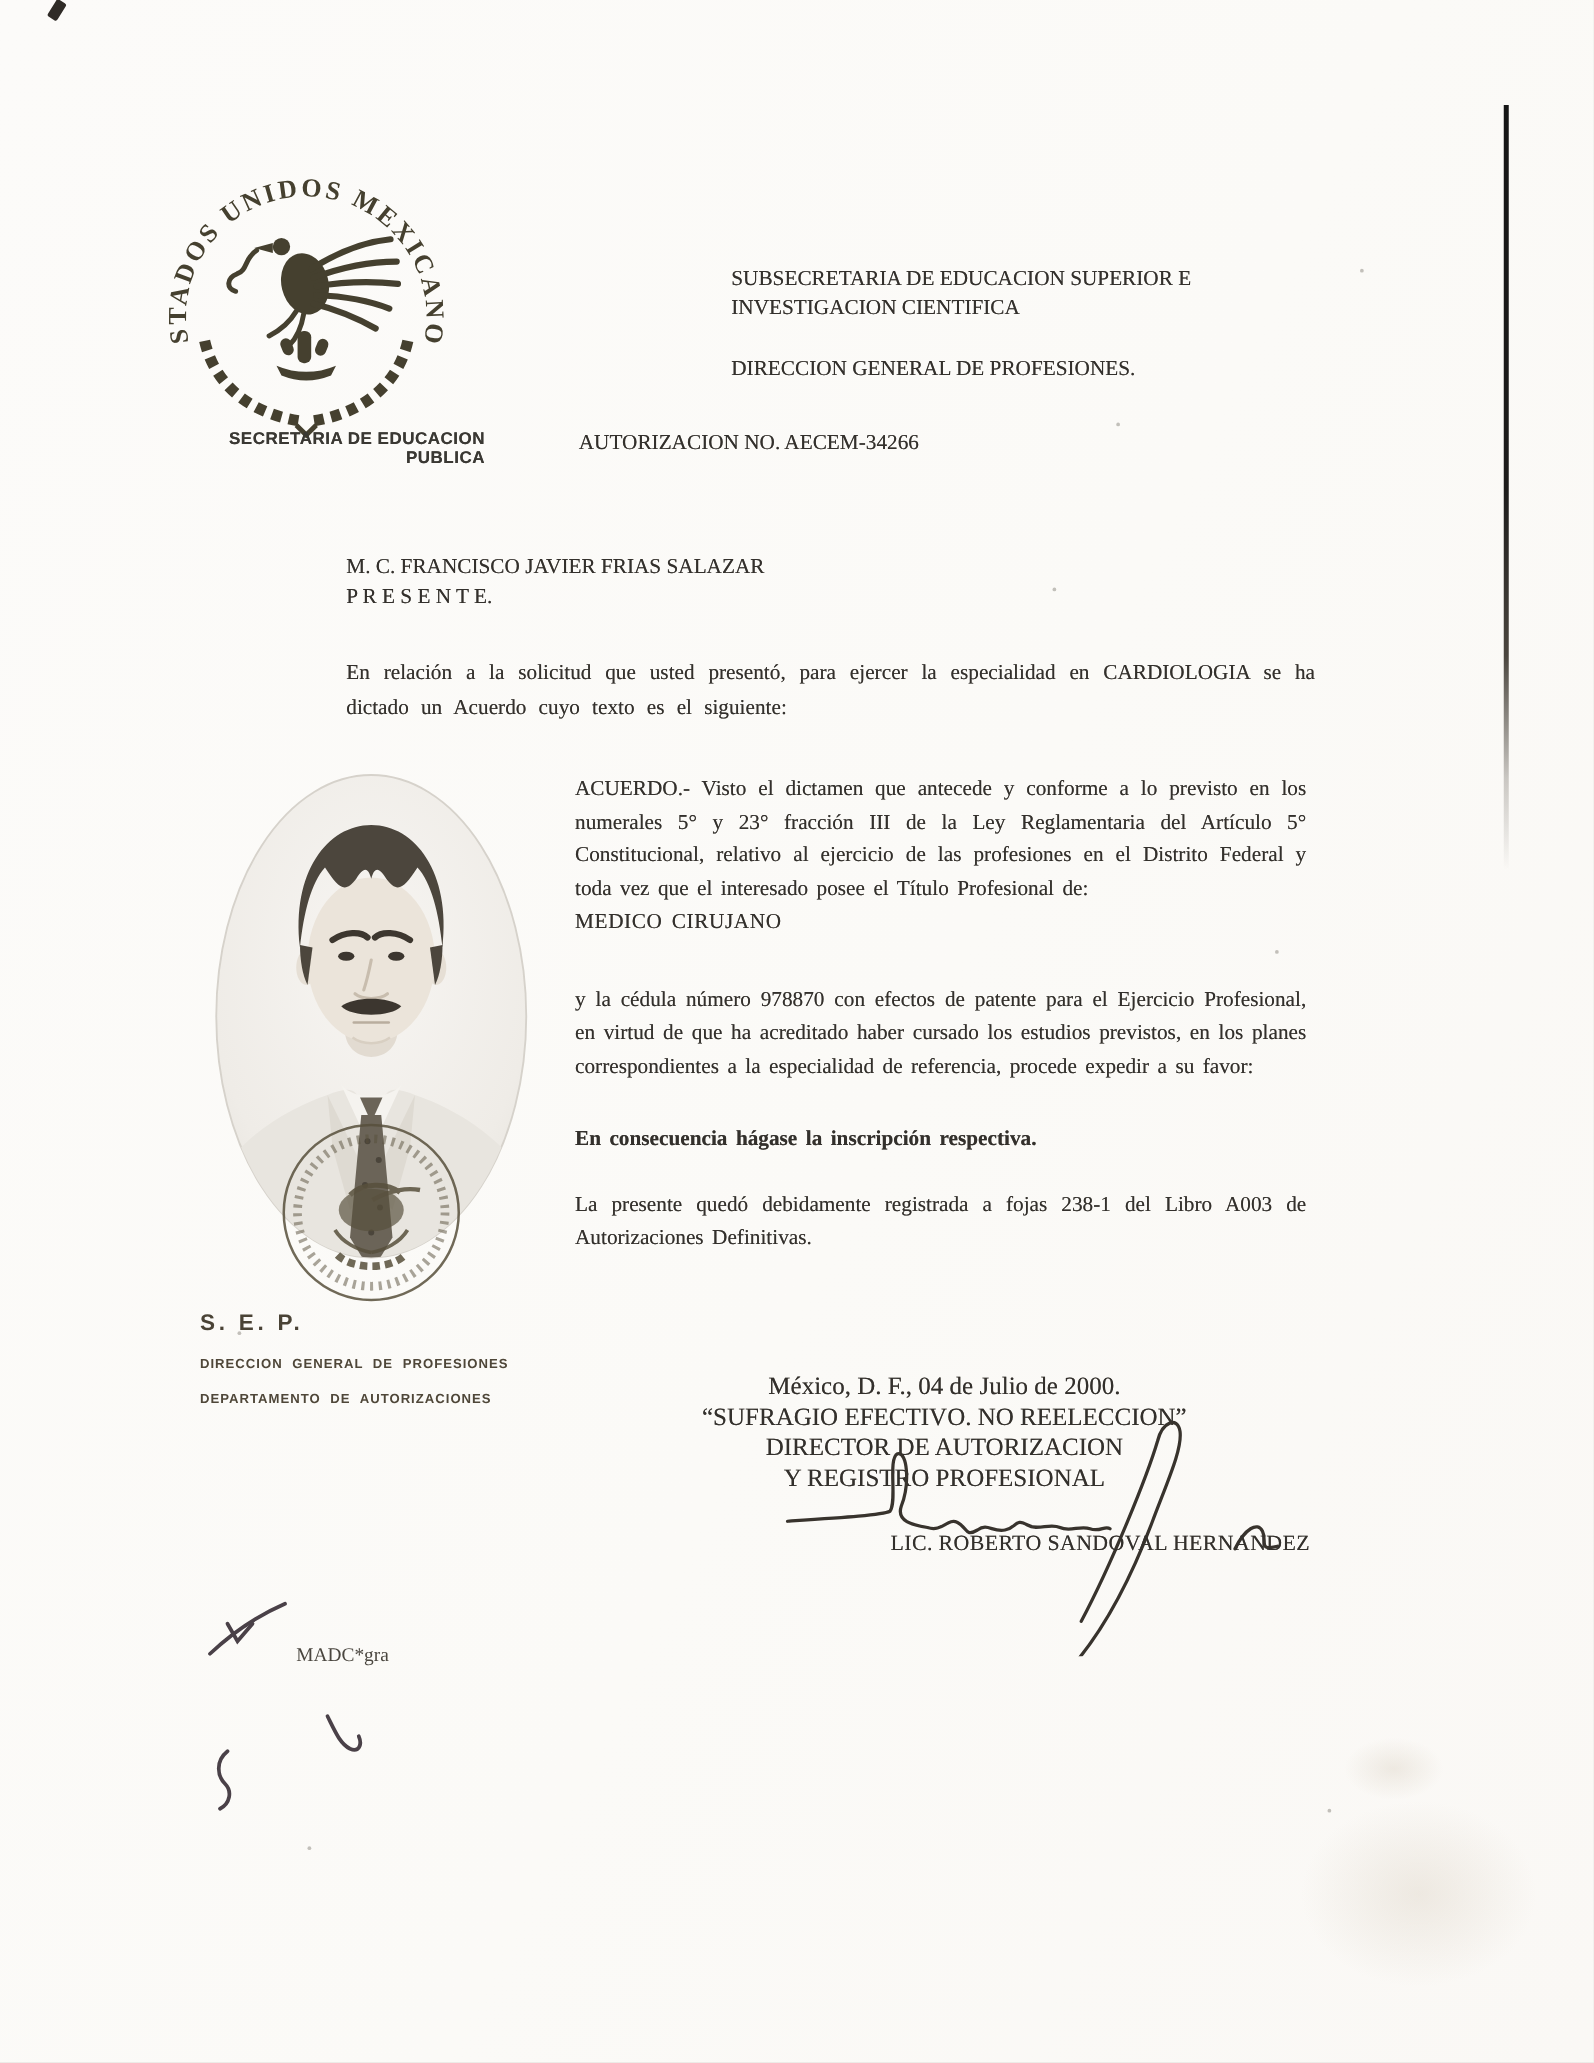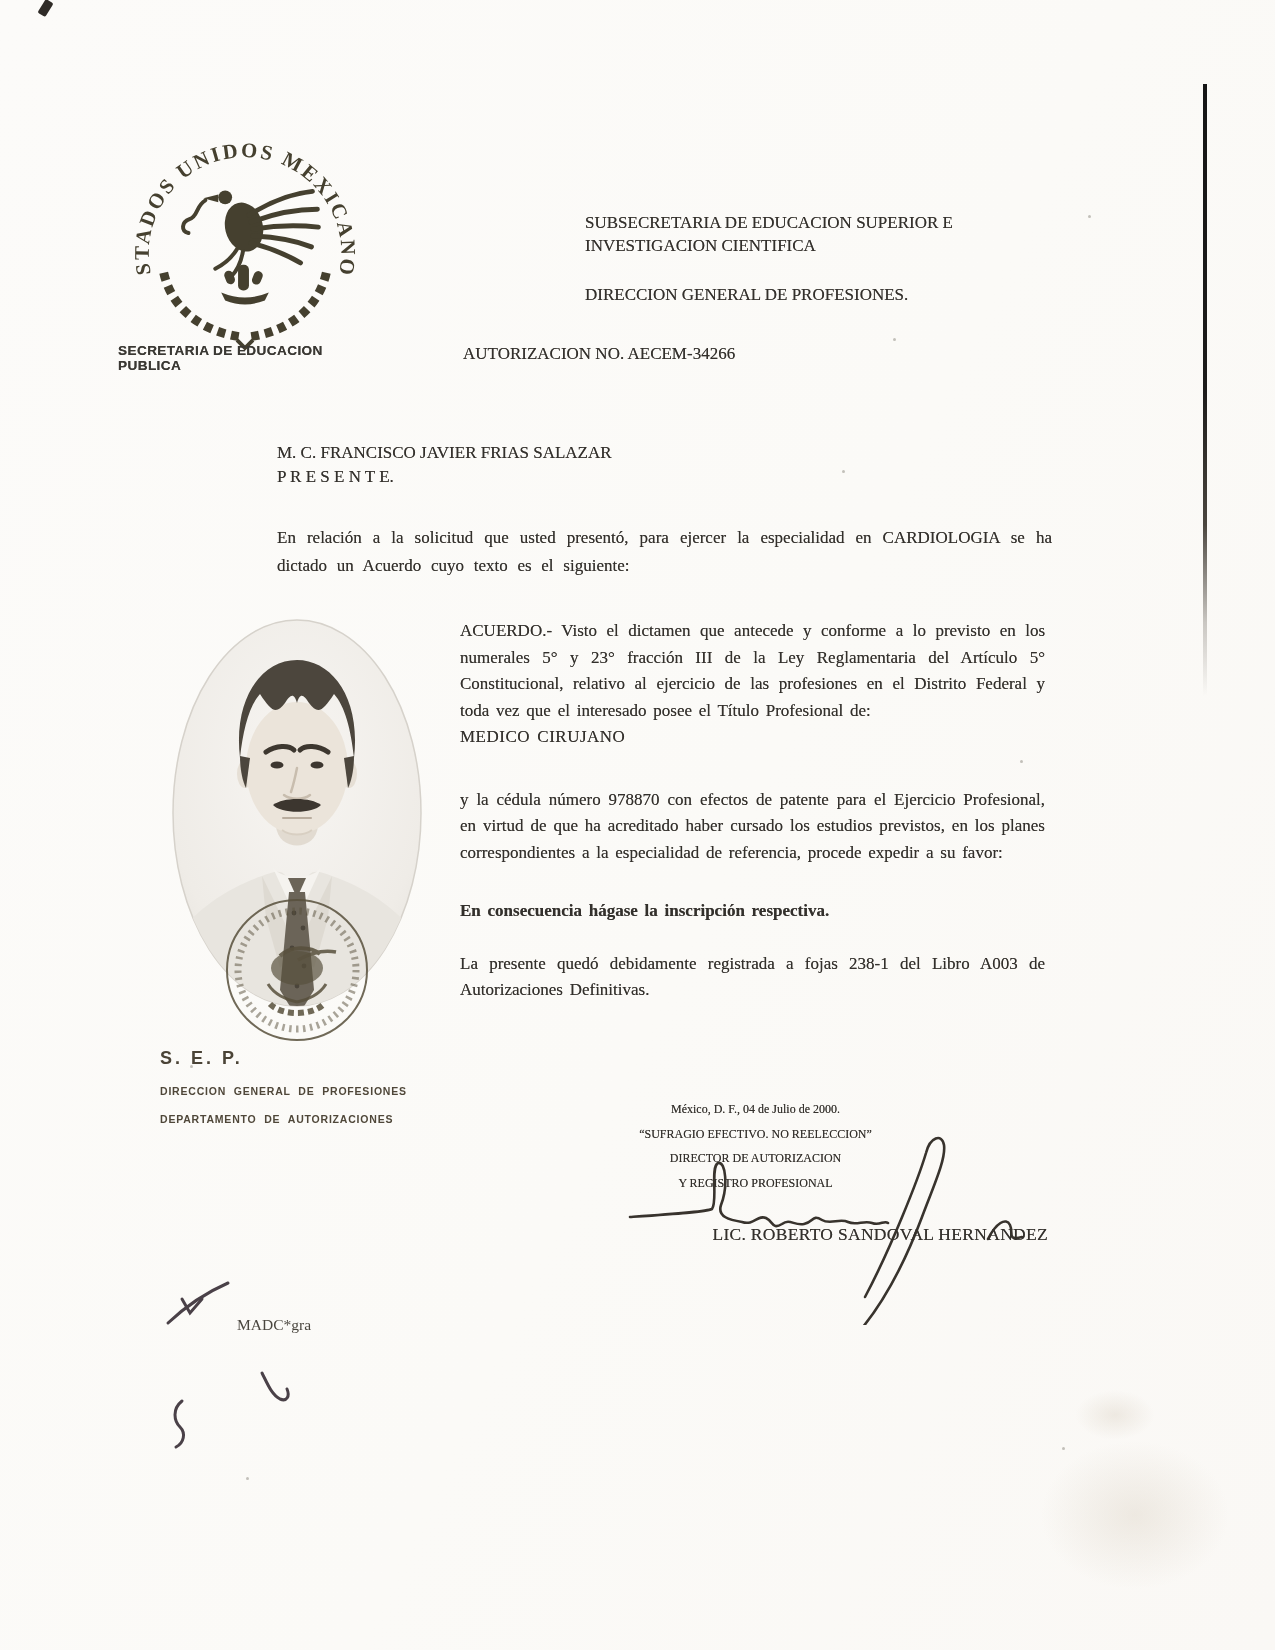--- a/index.html
+++ b/index.html
@@ -21,20 +21,21 @@
   }
   .edge-speck{position:absolute;left:41px;top:0px;width:9px;height:16px;background:#2f2b27;transform:rotate(32deg);border-radius:2px;}
 
   
   .coat{position:absolute;left:126px;top:124px;}
   .sep-caption{
     position:absolute;left:118px;top:343px;width:270px;
     font-family:"Liberation Sans", sans-serif;
     font-weight:bold;font-size:13.6px;letter-spacing:.4px;color:#3a3833;
     text-shadow:0 0 .5px rgba(58,56,51,.8);
+    text-align:right;
   }
 
   
   .subsec{position:absolute;left:585px;top:211px;width:480px;font-size:17px;line-height:23px;}
   .direccion{margin-top:26px;}
   .auth-no{position:absolute;left:463px;top:344px;font-size:17px;}
 
   .addressee{position:absolute;left:277px;top:441px;font-size:17px;line-height:24px;}
   .intro{
     position:absolute;left:277px;top:524px;width:775px;margin:0;
@@ -54,21 +55,21 @@
   .right-col{position:absolute;left:460px;top:618px;width:585px;font-size:17px;}
   .right-col p{margin:0;text-align:justify;line-height:26.5px;word-spacing:2.5px;}
   .titulo{ text-align:center;margin:16px 40px 0 0;letter-spacing:.5px; }
   .cedula{margin-top:36px !important;}
   .auth-title{ text-align:center;margin-top:32px;line-height:26px;word-spacing:6px;letter-spacing:.3px; }
   .consec{margin-top:32px !important;text-align:left !important;font-weight:bold;}
   .registro{margin-top:26px !important;}
 
   .date-block{
     position:absolute;left:463px;top:1097px;width:585px;text-align:center;
-    font-size:12px;line-height:24.5px;
+    font-size:20px;line-height:24.5px;
   }
   .signer{position:absolute;left:463px;top:1224px;width:585px;text-align:right;font-size:17.5px;letter-spacing:.3px;}
   .footer-ref{position:absolute;left:237px;top:1316px;font-size:15.5px;color:#4a463f;}
 
   .sig-svg{position:absolute;left:560px;top:1125px;}
   .pen-svg{position:absolute;left:120px;top:1255px;}
 
   .speck{position:absolute;width:3px;height:3px;border-radius:50%;background:rgba(110,104,96,.4);}
   .smudge{position:absolute;border-radius:50%;background:radial-gradient(rgba(208,196,178,.30),rgba(208,196,178,0) 70%);}
 </style>

